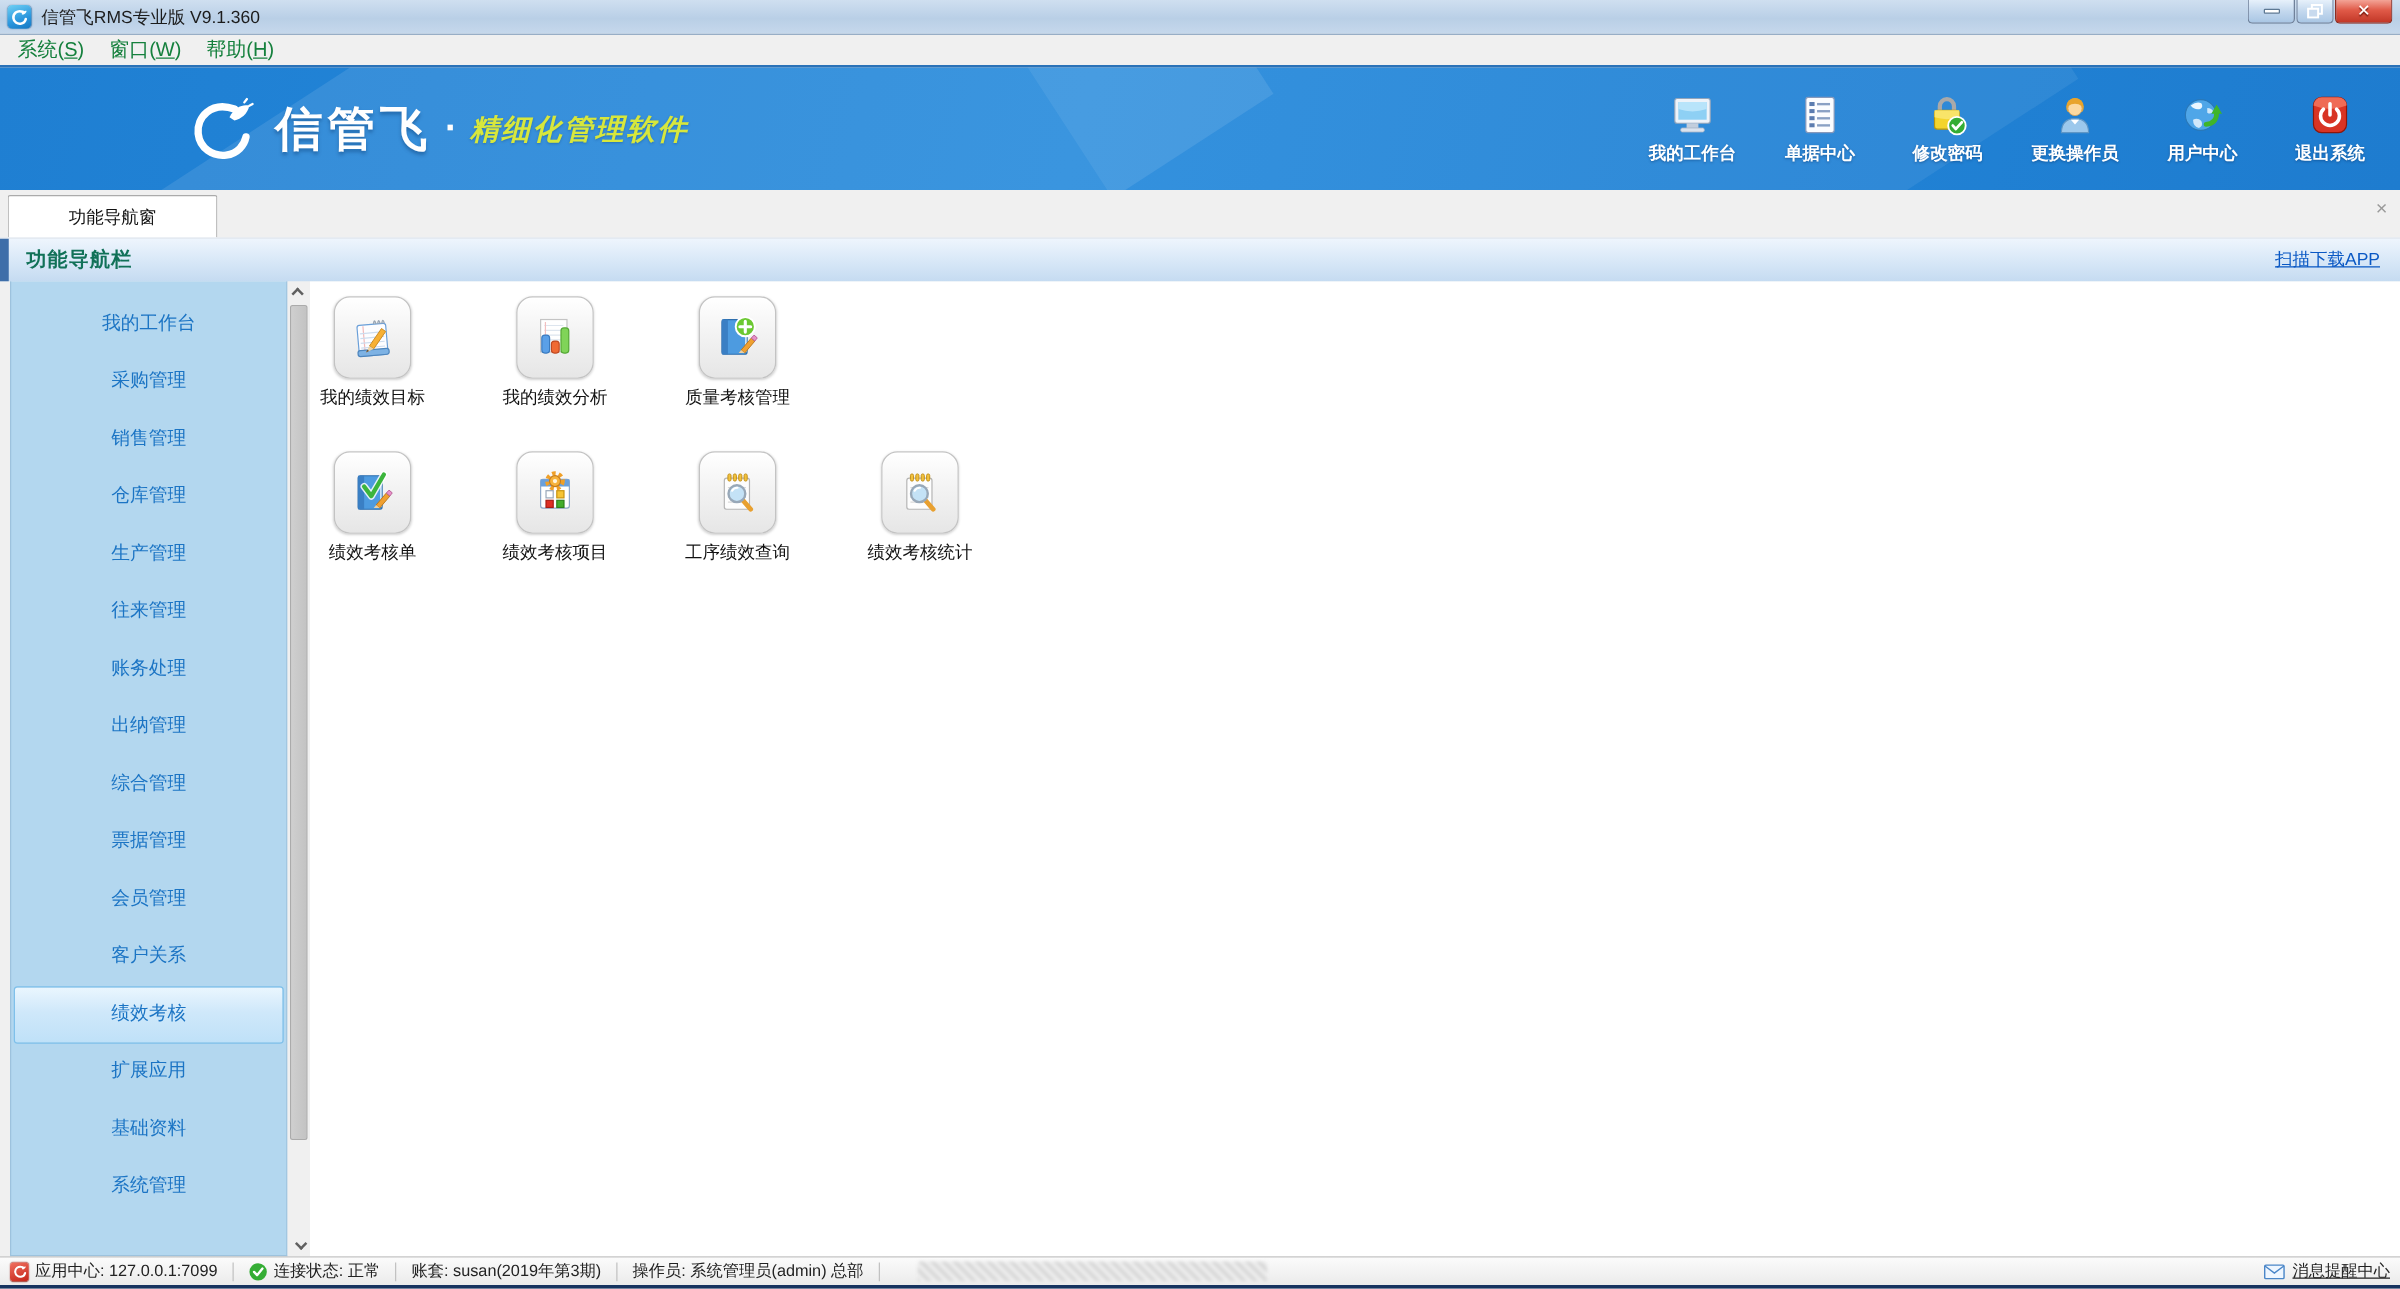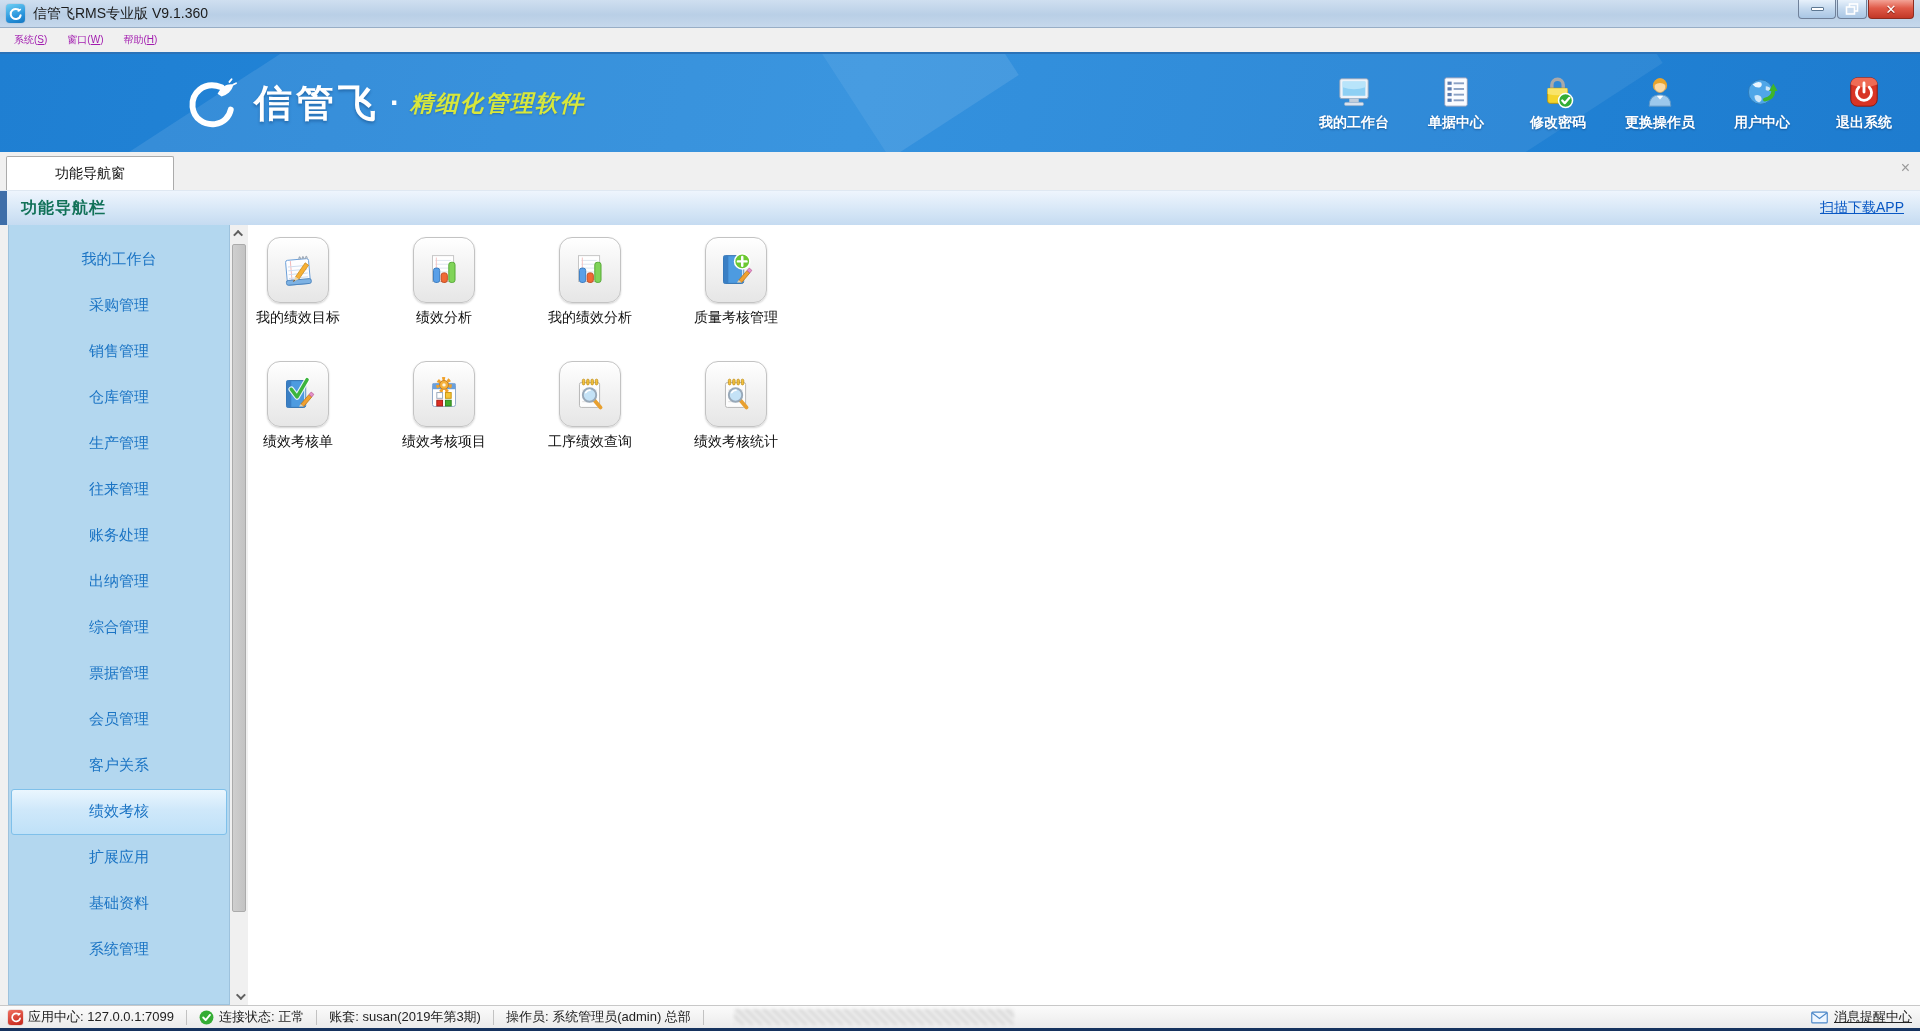--- a/index.html
+++ b/index.html
@@ -19,27 +19,27 @@
   .win-btn { height:19px; margin-top:0; border:1px solid #70819a; border-top:none;
     border-radius:0 0 4px 4px; display:flex; align-items:center; justify-content:center; cursor:pointer; }
   .win-btn.min { width:38px; background:linear-gradient(180deg,#e7f1fb 0%,#c3d8ee 50%,#a9c6e4 100%); }
   .win-btn.max { width:30px; background:linear-gradient(180deg,#e7f1fb 0%,#c3d8ee 50%,#a9c6e4 100%); }
   .win-btn.close { width:46px; background:linear-gradient(180deg,#f3a396 0%,#e05a48 45%,#c23727 100%); border-color:#8e2c20; }
   .glyph-min { width:13px; height:4px; background:#fff; border:1px solid #5d7893; border-radius:1px; }
   .glyph-close { color:#fff; font-weight:bold; font-size:13px; text-shadow:0 1px 1px #7a1d12; }
 
   
   .menubar { height:24px; background:#f0f0f0; display:flex; align-items:center; padding-left:4px; }
-  .menu-item { font-size:10px; color:#a21caf; padding:4px 10px; cursor:default; }
+  .menu-item { font-size:16px; color:#15803d; padding:4px 10px; cursor:default; }
   .menu-item .u { text-decoration:underline; }
 
   
   .header { height:100px; position:relative; overflow:hidden;
     background:linear-gradient(105deg,#1f7fd2 0%,#2489dc 45%,#1e7ccf 100%);
-    border-top:2px solid #2a72b8; display:flex; align-items:center;padding-left:34px; }
+    border-top:2px solid #2a72b8; display:flex; align-items:center; }
   .streak1 { position:absolute; left:4%; top:-120px; width:900px; height:420px;
     background:rgba(255,255,255,.10); transform:rotate(-33deg); pointer-events:none; }
   .streak2 { position:absolute; left:46%; top:-260px; width:700px; height:500px;
     background:rgba(255,255,255,.07); transform:rotate(-33deg); pointer-events:none; }
   .logo-wrap { display:flex; align-items:center; margin-left:148px; position:relative; z-index:2; }
   .logo-mark { width:58px; height:58px; margin-right:14px; }
   .logo-text { font-size:38px; font-weight:bold; color:#fff; letter-spacing:4px;
     text-shadow:0 2px 3px rgba(0,40,90,.35); }
   .logo-dot { font-size:30px; color:#fff; margin:0 10px; font-weight:bold; }
   .tagline { font-size:23px; font-weight:bold; font-style:italic; color:#d7e73c;
@@ -302,36 +302,20 @@
     <line x1="15" y1="14" x2="31" y2="14" stroke="#dde5ee"></line>
                 <line x1="15" y1="18" x2="31" y2="18" stroke="#dde5ee"></line>
     <line x1="15" y1="22" x2="31" y2="22" stroke="#dde5ee"></line>
                 <line x1="15" y1="26" x2="31" y2="26" stroke="#dde5ee"></line>
     <line x1="16" y1="11" x2="16" y2="34" stroke="#f2c0c0"></line>
     <rect x="13" y="22" width="6.5" height="15" rx="2.5" fill="#5aa0e8" stroke="#3a7bc0"></rect>
     <rect x="21" y="27" width="6.5" height="10" rx="2.5" fill="#f06a34" stroke="#c04a22"></rect>
     <rect x="29" y="16" width="6.5" height="21" rx="2.5" fill="#80d458" stroke="#54a834"></rect>
   </svg>
 </div>
-          <div class="icon-label">绩效分析</div>
-        </div>
-        <div class="grid-item">
-          <div class="icon-box">
-  <svg viewBox="0 0 48 48" width="46" height="46">
-    <rect x="12" y="9" width="22" height="27" fill="#fff" stroke="#c4c4c4"></rect>
-    <line x1="15" y1="14" x2="31" y2="14" stroke="#dde5ee"></line>
-                <line x1="15" y1="18" x2="31" y2="18" stroke="#dde5ee"></line>
-    <line x1="15" y1="22" x2="31" y2="22" stroke="#dde5ee"></line>
-                <line x1="15" y1="26" x2="31" y2="26" stroke="#dde5ee"></line>
-    <line x1="16" y1="11" x2="16" y2="34" stroke="#f2c0c0"></line>
-    <rect x="13" y="22" width="6.5" height="15" rx="2.5" fill="#5aa0e8" stroke="#3a7bc0"></rect>
-    <rect x="21" y="27" width="6.5" height="10" rx="2.5" fill="#f06a34" stroke="#c04a22"></rect>
-    <rect x="29" y="16" width="6.5" height="21" rx="2.5" fill="#80d458" stroke="#54a834"></rect>
-  </svg>
-</div>
           <div class="icon-label">我的绩效分析</div>
         </div>
         <div class="grid-item">
           <div class="icon-box">
   <svg viewBox="0 0 48 48" width="46" height="46">
     <rect x="11" y="9" width="21" height="29" rx="2" fill="#4d9be0" stroke="#2f6fae"></rect>
     <rect x="11" y="9" width="5" height="29" fill="#3a7fc4"></rect>
     <line x1="31" y1="11" x2="31" y2="36" stroke="#cfe4f6" stroke-width="1.4"></line>
     <polygon points="27,34.5 35.5,24.5 38.5,27 30,37" fill="#f0a030" stroke="#bb7718" stroke-width="0.8"></polygon>
     <polygon points="35.5,24.5 37.8,22 40.5,24.3 38.5,27" fill="#e890c8" stroke="#b86098" stroke-width="0.8"></polygon>

